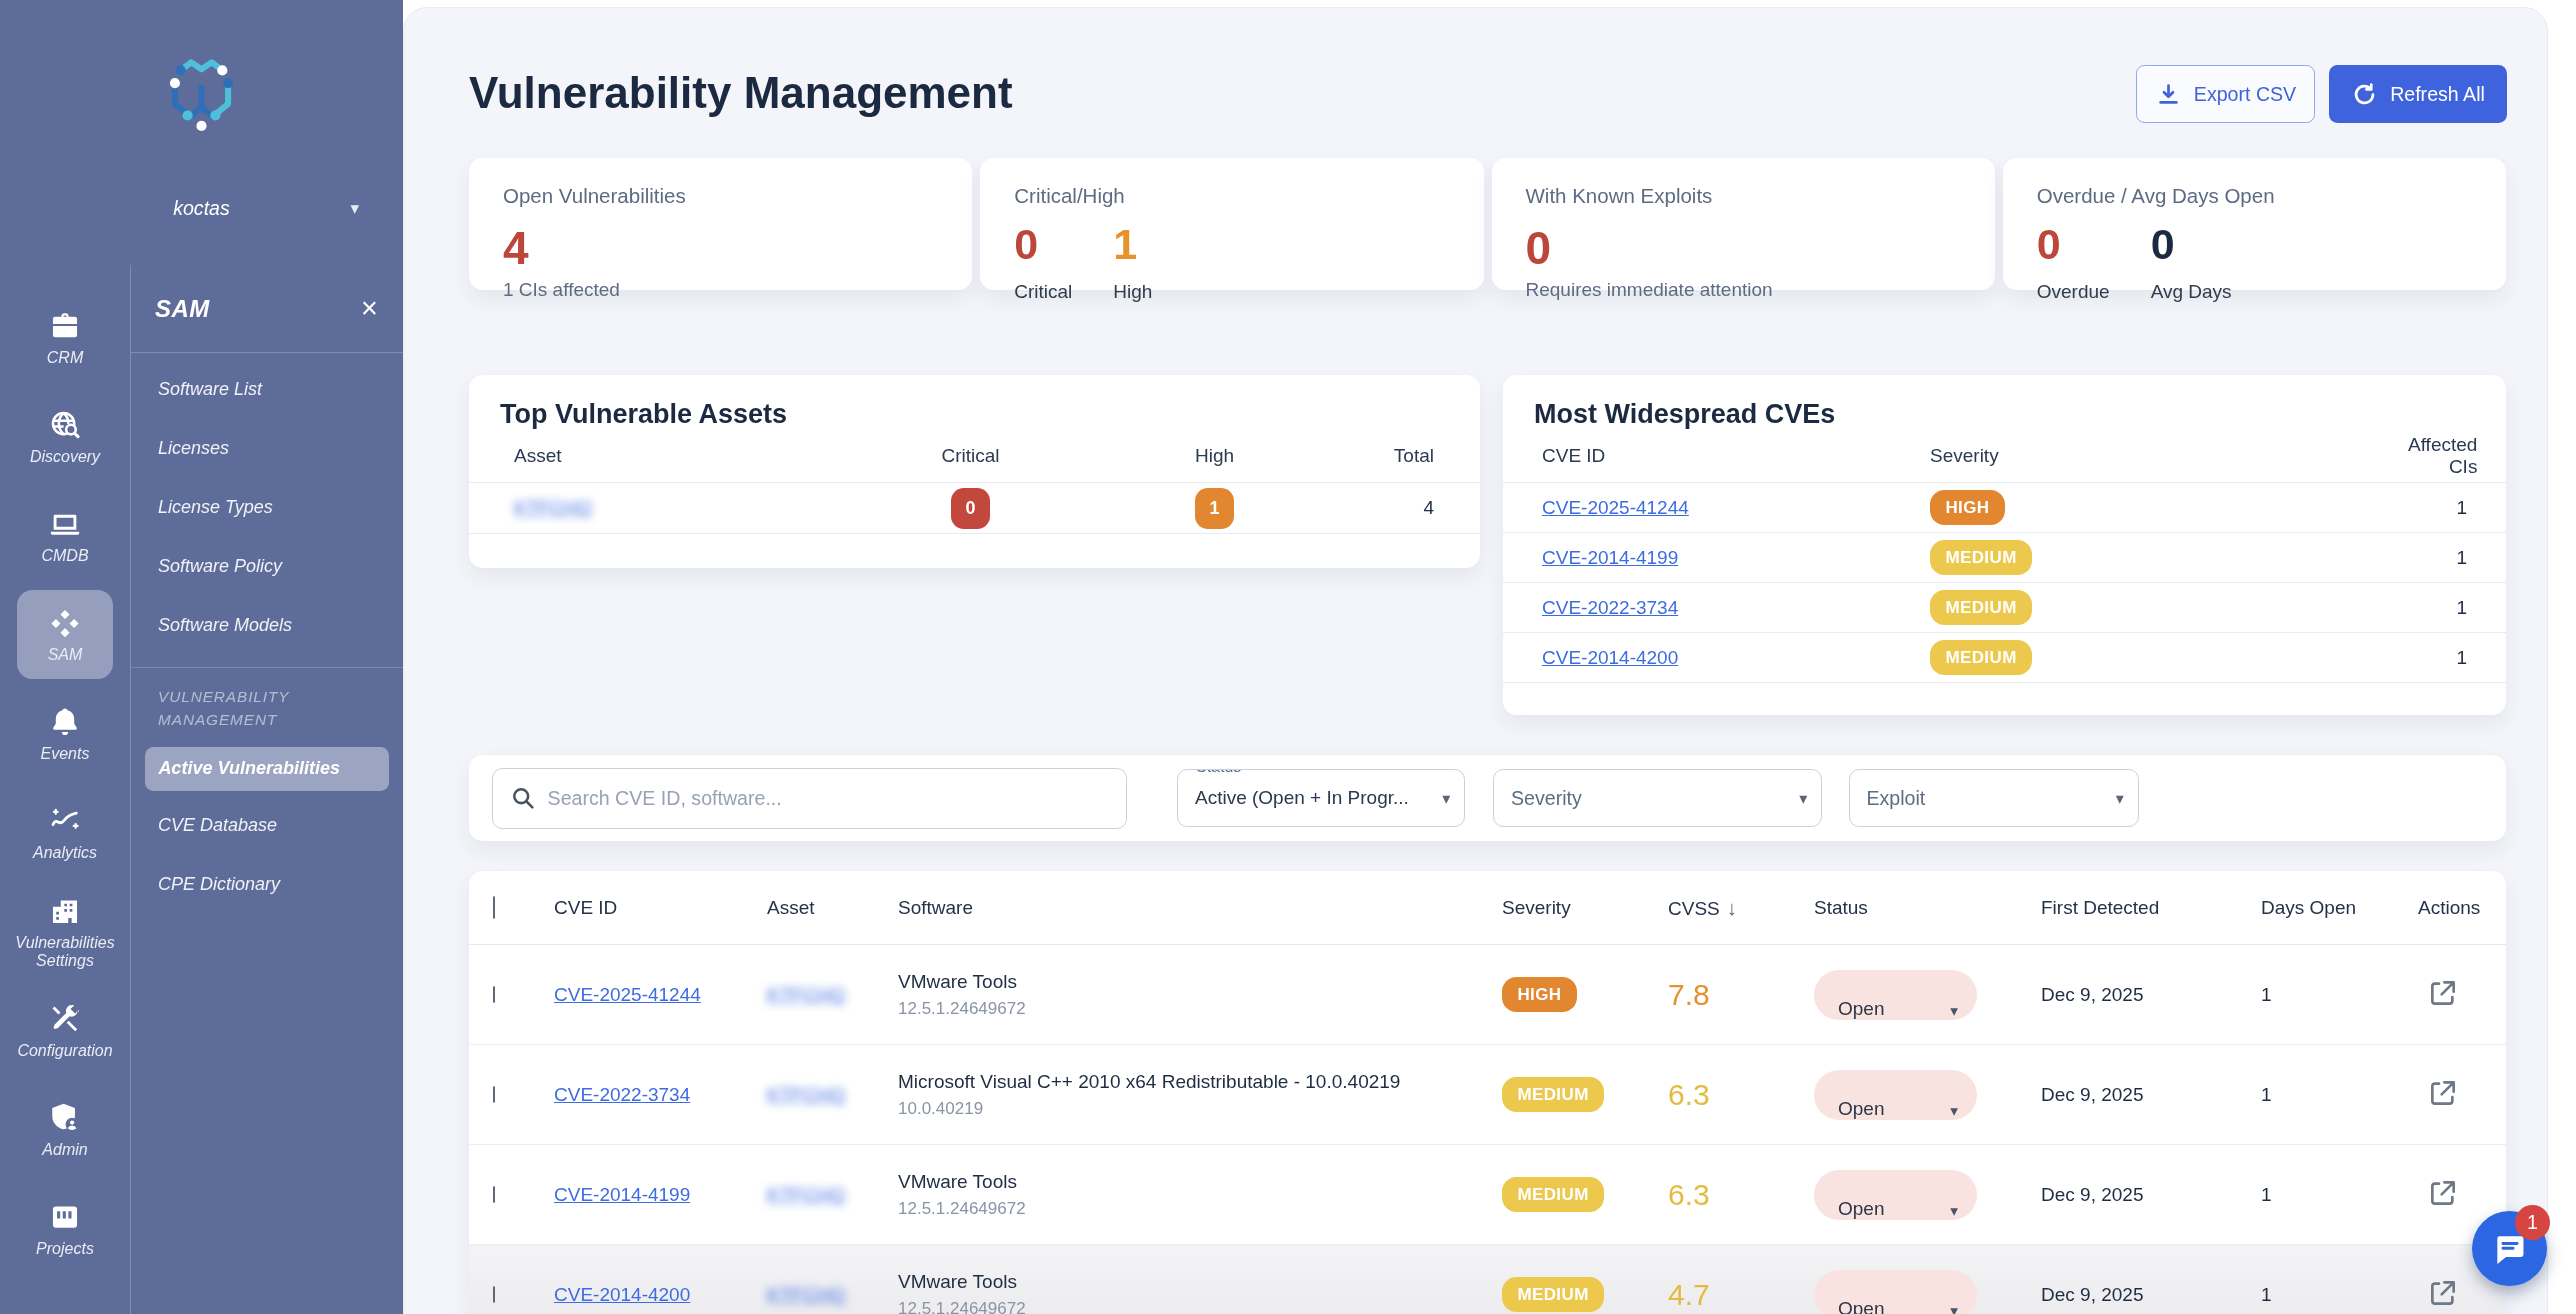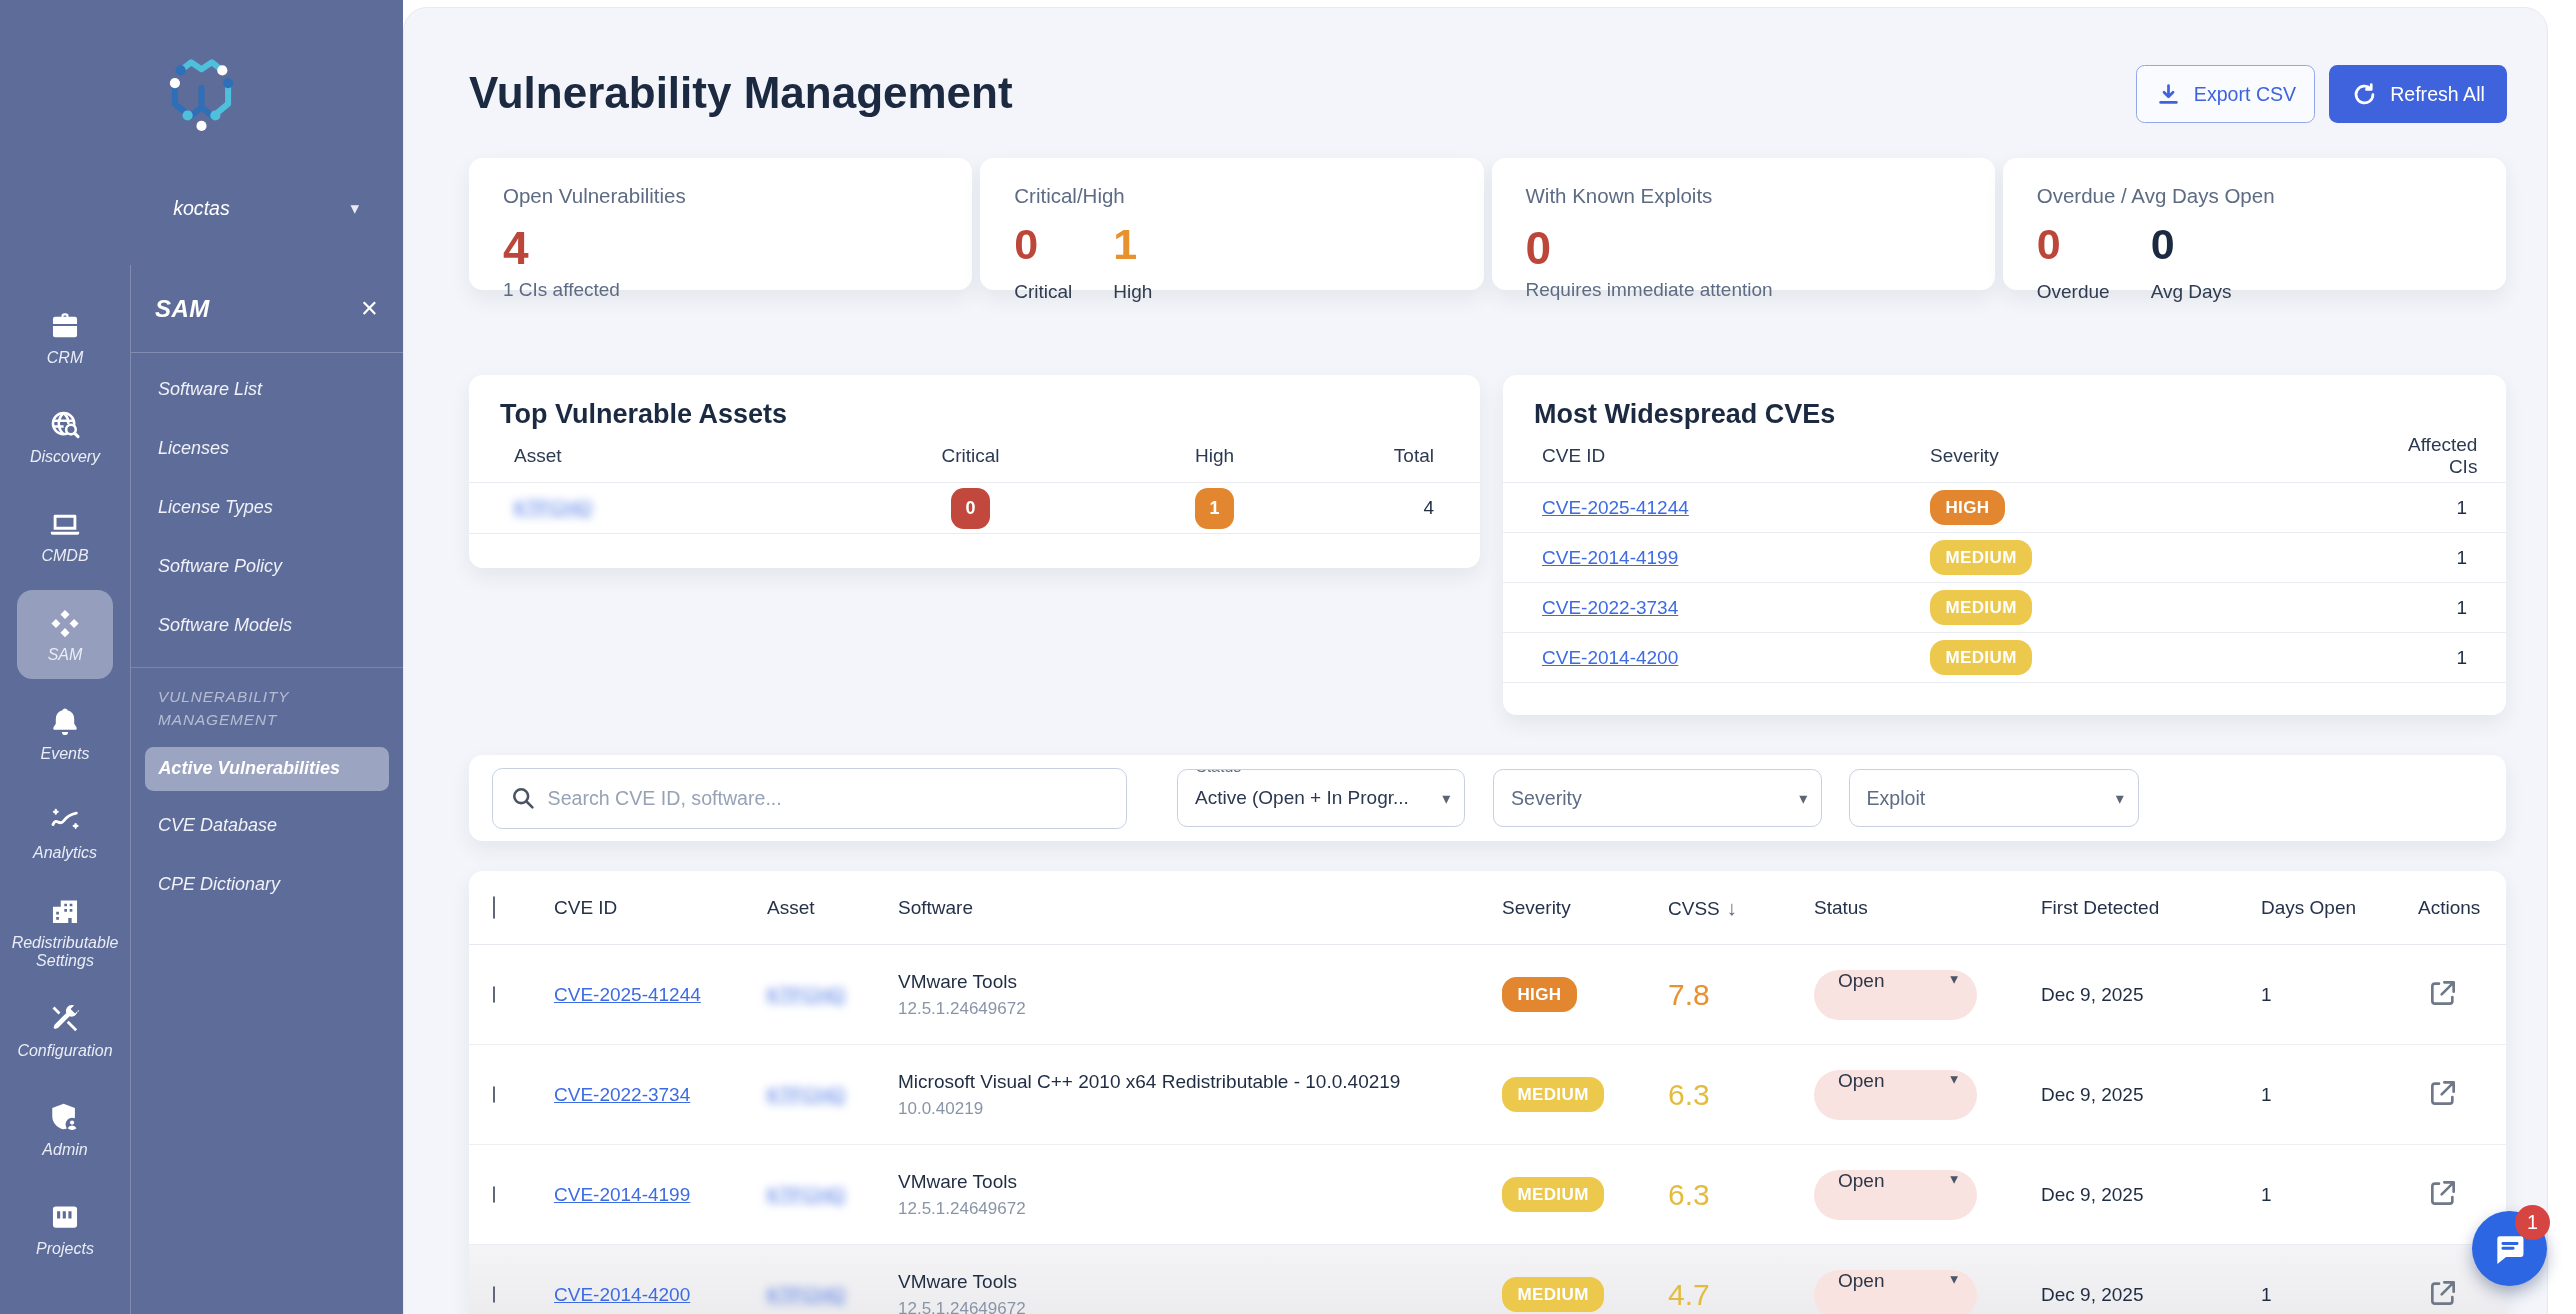--- a/index.html
+++ b/index.html
@@ -92,21 +92,21 @@
   
   .vuln-table { left:469px; top:871px; width:2037px; height:478px; border-radius:13.7px; overflow:hidden; }
   .trow { display:grid; grid-template-columns:85px 213px 131px 604px 166px 146px 227px 220px 157px 1fr; align-items:center; }
   .thead { height:74px; font-size:19px; color:#25324A; border-bottom:0.9px solid #E5E8EE; }
   .tbody-row { height:100px; border-bottom:0.9px solid #ECEEF2; }
   .tbody-row.dimmed { background:linear-gradient(#F4F4F6,#E9E9EC); }
   .checkbox { width:24px; height:24px; border:1.7px solid #5F6876; border-radius:5.1px; background:#fff; margin-left:24px; cursor:pointer; }
   .sw-name { font-size:19px; color:#1F2C42; }
   .sw-ver { font-size:17px; color:#8A94A6; margin-top:6px; }
   .cvss { font-size:30px; font-weight:normal; }
-  .status-pill { position:relative; width:163px; height:50px; background:#F9E3E1; border-radius:25px; display:flex; align-items:flex-start; padding-left:24px; font-size:19px; color:#2D3748; cursor:pointer; }
+  .status-pill { position:relative; width:163px; height:50px; background:#F9E3E1; border-radius:25px; display:flex; align-items:flex-end; padding-left:24px; font-size:19px; color:#2D3748; cursor:pointer; }
   .status-pill .caret { position:absolute; right:19px; font-size:15.4px; color:#4A5568; }
   .cell-text { font-size:19px; color:#1F2C42; }
   .action-btn { width:32px; height:32px; margin-left:8.5px; cursor:pointer; }
   .action-btn svg { width:32px; height:32px; }
   .sort-arrow { color:#5E6C84; font-size:20.5px; margin-left:6.8px; }
   .blurred { filter:blur(4.3px); }
 
   
   .fab { position:absolute; left:2472px; top:1211px; width:75px; height:75px; border-radius:50%; background:#2D66E3; display:flex; align-items:center; justify-content:center; box-shadow:0 6.8px 15.4px rgba(20,40,90,0.35); cursor:pointer; }
   .fab svg { width:38px; height:38px; }
@@ -177,21 +177,21 @@
         <svg viewBox="0 0 24 24" fill="none" stroke="#fff" stroke-width="2" stroke-linecap="round">
             <path d="M3.5 14.5c2.5-5.5 4.5 1.5 7.5-2.5 2-2.7 4-4.5 9-5.5"></path>
             <path d="M5.5 4.2v2.6M4.2 5.5h2.6M19.5 14.2v2.6M18.2 15.5h2.6" stroke-width="1.6"></path>
           </svg>
         <span class="rail-label">Analytics</span>
       </div>
       <div class="rail-item">
         <svg viewBox="0 0 24 24" fill="#fff">
             <path d="M3.5 20.5V9H9V4.5h11.5v16h-3.8v-3.6h-2.4v3.6H3.5zm2.3-2.3h1.9v-1.9H5.8v1.9zm0-3.8h1.9v-1.9H5.8v1.9zm5.7-5.7h1.9V6.8h-1.9v1.9zm3.8 0h1.9V6.8h-1.9v1.9zm-3.8 3.8h1.9v-1.9h-1.9v1.9zm3.8 0h1.9v-1.9h-1.9v1.9z"></path>
           </svg>
-        <span class="rail-label">Redistributable Settings</span>
+        <span class="rail-label">Vulnerabilities Settings</span>
       </div>
       <div class="rail-item">
         <svg viewBox="0 0 24 24" fill="#fff">
             <path d="M20.9 6.1a4.2 4.2 0 0 1-5.6 4L7 18.4l-2.1.7-1-1 .7-2.1 8.3-8.3a4.2 4.2 0 0 1 4-5.6c.5 0 1 .1 1.5.3L15.9 4.9l3.2 3.2 2.5-2.5c.2.5.3 1 .3 1.5z"></path>
             <path d="M4.6 3.2l4.2 4.2-1.4 1.4-4.2-4.2zM14.6 13.2l6 6-1.4 1.4-6-6z"></path>
           </svg>
         <span class="rail-label">Configuration</span>
       </div>
       <div class="rail-item">
         <svg viewBox="0 0 24 24">

